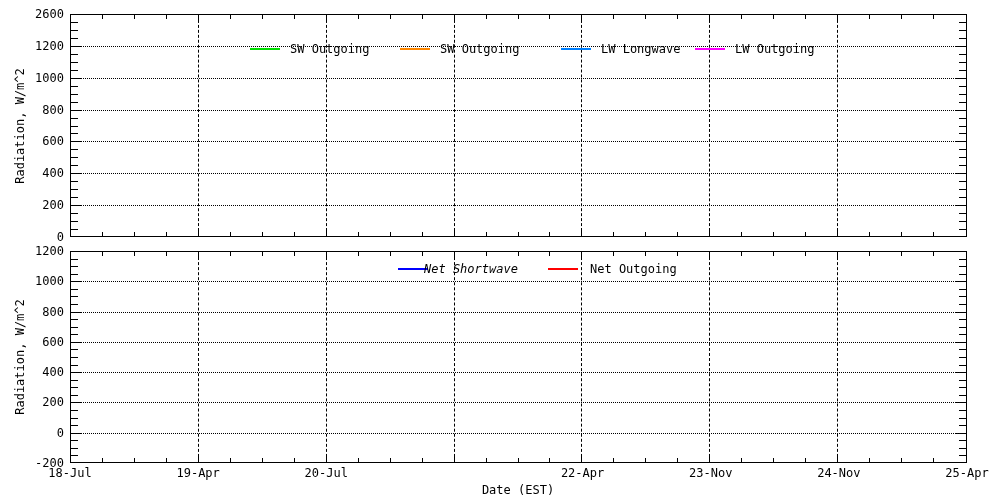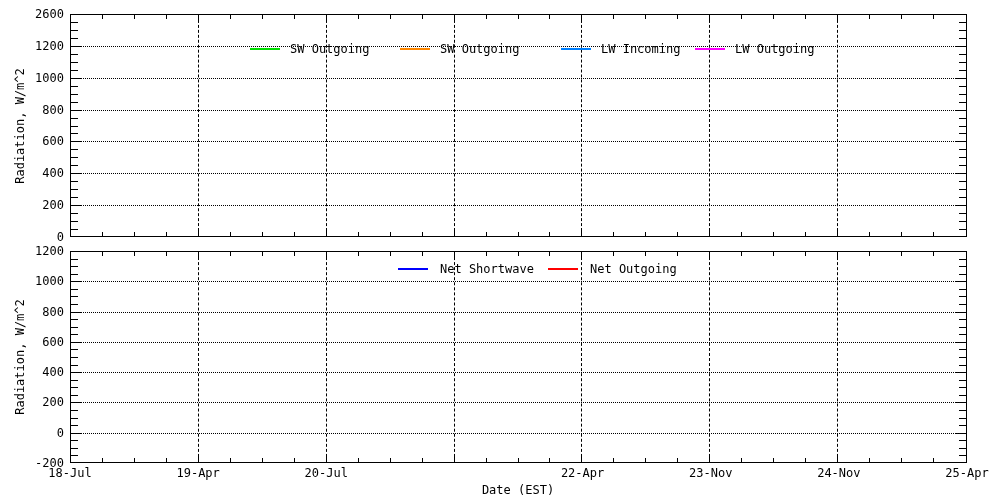--- a/index.html
+++ b/index.html
@@ -298,21 +298,21 @@
       <div class="xtick-label" style="left: 422.429px; top: 466px; margin-top: 46px;">21-Apr</div>
       <div class="xtick-label" style="left: 550.571px; top: 466px;">22-Apr</div>
       <div class="xtick-label" style="left: 678.714px; top: 466px;">23-Nov</div>
       <div class="xtick-label" style="left: 806.857px; top: 466px;">24-Nov</div>
       <div class="xtick-label" style="left: 935px; top: 466px;">25-Apr</div>
       <div class="legend-line" style="left: 250px; top: 48px; width: 30px; background: rgb(0, 221, 0);"></div>
       <div class="legend-label" style="left: 290px; top: 42px;">SW Outgoing</div>
       <div class="legend-line" style="left: 400px; top: 48px; width: 30px; background: rgb(255, 136, 0);"></div>
       <div class="legend-label" style="left: 440px; top: 42px;">SW Outgoing</div>
       <div class="legend-line" style="left: 561px; top: 48px; width: 30px; background: rgb(0, 128, 255);"></div>
-      <div class="legend-label" style="left: 601px; top: 42px;">LW Incoming</div>
+      <div class="legend-label" style="left: 601px; top: 42px;">LW Longwave</div>
       <div class="legend-line" style="left: 695px; top: 48px; width: 30px; background: rgb(255, 0, 255);"></div>
       <div class="legend-label" style="left: 735px; top: 42px;">LW Outgoing</div>
       <div class="legend-line" style="left: 398px; top: 268px; width: 30px; background: rgb(0, 0, 255);"></div>
-      <div class="legend-label" style="left: 440px; top: 262px;">Net Shortwave</div>
+      <div class="legend-label" style="left: 424px; top: 262px; font-style: italic;">Net Shortwave</div>
       <div class="legend-line" style="left: 548px; top: 268px; width: 30px; background: rgb(255, 0, 0);"></div>
       <div class="legend-label" style="left: 590px; top: 262px;">Net Outgoing</div>
     </div>
 </div>
 
 </body></html>

